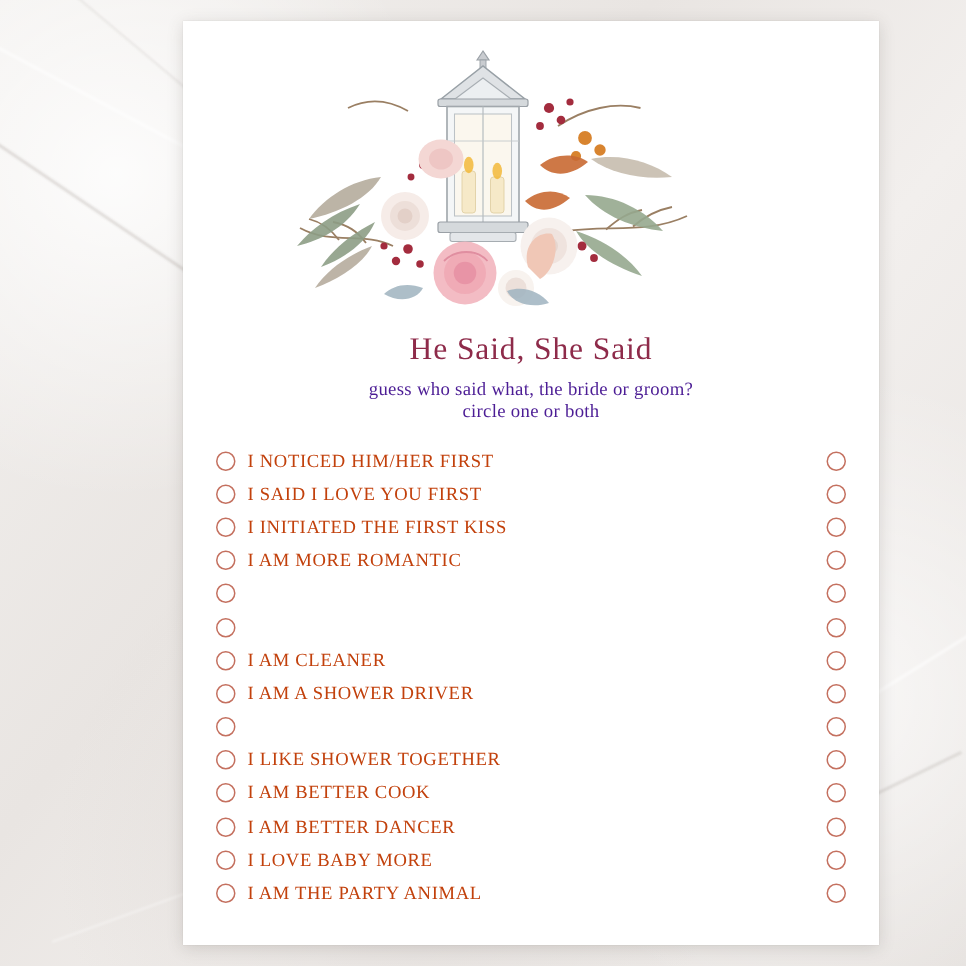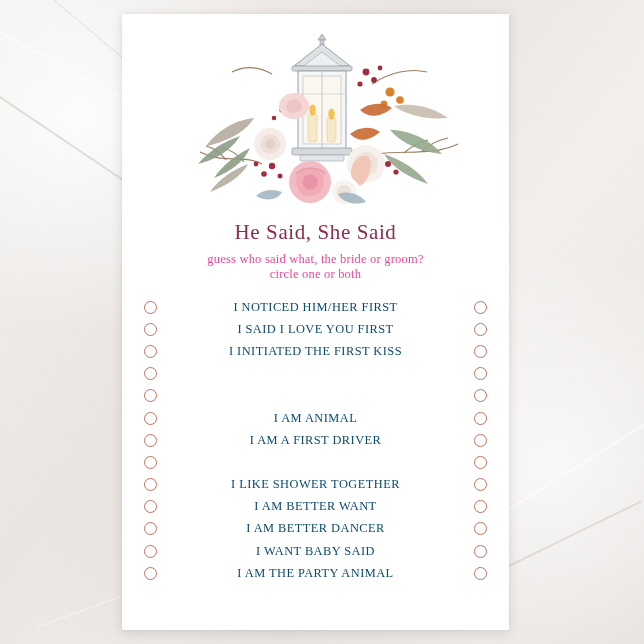--- a/index.html
+++ b/index.html
@@ -34,21 +34,21 @@
   .vein.v2 { width: 220px; height: 1.5px; top: 150px; left: -30px; transform: rotate(34deg); background: rgba(190,184,180,0.45); }
   .vein.v3 { width: 260px; height: 2px; top: 470px; left: 440px; transform: rotate(-32deg); }
   .vein.v4 { width: 180px; height: 1.5px; top: 540px; left: 470px; transform: rotate(-26deg); background: rgba(190,184,180,0.4); }
   .vein.v5 { width: 140px; height: 1.4px; top: 30px; left: 20px; transform: rotate(40deg); background: rgba(198,192,188,0.4); }
   .vein.v6 { width: 160px; height: 1.4px; top: 600px; left: 30px; transform: rotate(-20deg); background: rgba(255,255,255,0.5); }
 
   .card {
     position: absolute;
     left: 122px;
     top: 14px;
-    width: 387px;
+    width: 464px;
     height: 616px;
     background: #ffffff;
     box-shadow: 0 2px 10px rgba(80,70,65,0.18), 0 0 1px rgba(0,0,0,0.1);
   }
 
   .art {
     position: relative;
     width: 400px;
     height: 200px;
   }
@@ -57,21 +57,21 @@
   .title {
     text-align: center;
     color: #8e2b4a;
     font-size: 21px;
     letter-spacing: 0.6px;
     margin-top: 6px;
     font-family: "Liberation Serif", serif;
   }
   .subtitle {
     text-align: center;
-    color: #ec4899;
+    color: #4c1d95;
     font-size: 12.5px;
     line-height: 15px;
     margin-top: 7px;
     letter-spacing: 0.2px;
   }
   .list {
     margin-top: 14px;
     padding: 0 22px;
   }
   .row {
@@ -82,22 +82,22 @@
   }
   .circle {
     width: 11px;
     height: 11px;
     border-radius: 50%;
     border: 1.4px solid #c4705f;
     flex: 0 0 auto;
   }
   .row .item-text {
     flex: 1 1 auto;
-    text-align: center;
-    color: #0c4a6e;
+    text-align: left;
+    color: #c2410c;
     font-size: 12.4px;
     letter-spacing: 0.45px;
     white-space: nowrap;
     padding: 0 8px;
   }
 </style>
 </head>
 <body>
 
 <div class="stage">
@@ -238,58 +238,63 @@
           <div class="item-text">I SAID I LOVE YOU FIRST</div>
           <div class="circle"></div>
         </div>
         <div class="row">
           <div class="circle"></div>
           <div class="item-text">I INITIATED THE FIRST KISS</div>
           <div class="circle"></div>
         </div>
         <div class="row">
           <div class="circle"></div>
-          <div class="circle"></div>
-        </div>
-        <div class="row">
-          <div class="circle"></div>
-          <div class="circle"></div>
-        </div>
-        <div class="row">
-          <div class="circle"></div>
-          <div class="item-text">I AM ANIMAL</div>
-          <div class="circle"></div>
-        </div>
-        <div class="row">
-          <div class="circle"></div>
-          <div class="item-text">I AM A FIRST DRIVER</div>
+          <div class="item-text">I AM MORE ROMANTIC</div>
+          <div class="circle"></div>
+        </div>
+        <div class="row">
+          <div class="circle"></div>
+          <div class="circle"></div>
+        </div>
+        <div class="row">
+          <div class="circle"></div>
+          <div class="circle"></div>
+        </div>
+        <div class="row">
+          <div class="circle"></div>
+          <div class="item-text">I AM CLEANER</div>
+          <div class="circle"></div>
+        </div>
+        <div class="row">
+          <div class="circle"></div>
+          <div class="item-text">I AM A SHOWER DRIVER</div>
           <div class="circle"></div>
         </div>
         <div class="row">
           <div class="circle"></div>
           <div class="circle"></div>
         </div>
         <div class="row">
           <div class="circle"></div>
           <div class="item-text">I LIKE SHOWER TOGETHER</div>
           <div class="circle"></div>
         </div>
         <div class="row">
           <div class="circle"></div>
-          <div class="item-text">I AM BETTER WANT</div>
+          <div class="item-text">I AM BETTER COOK</div>
           <div class="circle"></div>
         </div>
         <div class="row">
           <div class="circle"></div>
           <div class="item-text">I AM BETTER DANCER</div>
           <div class="circle"></div>
         </div>
         <div class="row">
           <div class="circle"></div>
-          <div class="item-text">I WANT BABY SAID</div>
+          <div class="item-text">I LOVE BABY MORE</div>
           <div class="circle"></div>
         </div>
         <div class="row">
           <div class="circle"></div>
           <div class="item-text">I AM THE PARTY ANIMAL</div>
           <div class="circle"></div>
         </div>
       </div>
 
   </div>

